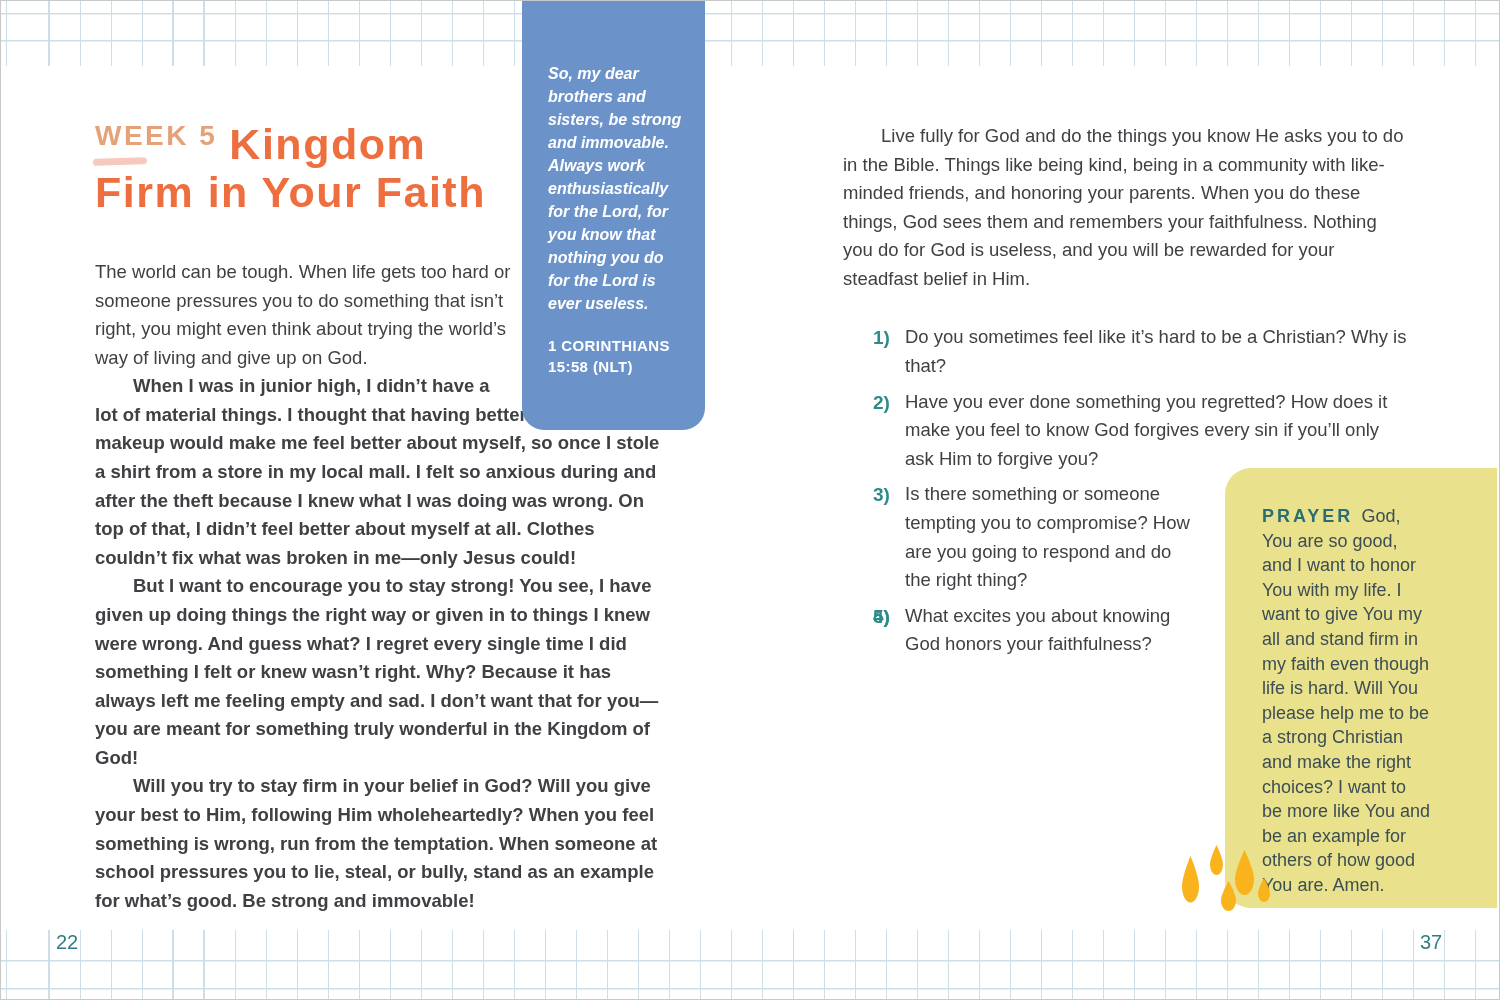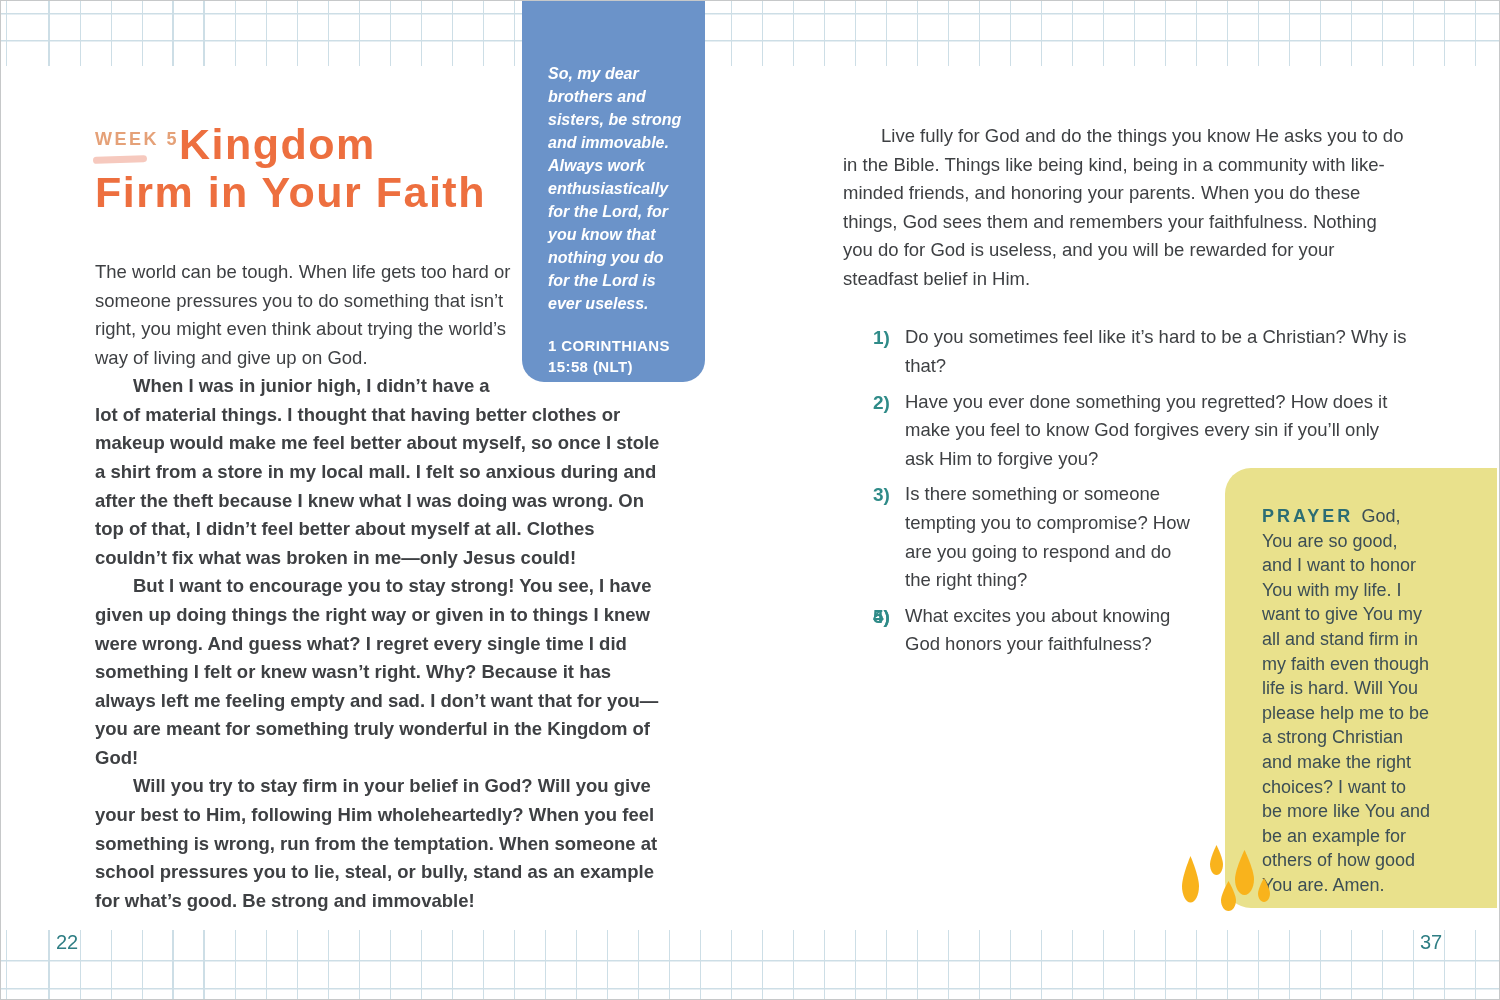--- a/index.html
+++ b/index.html
@@ -39,22 +39,22 @@
     position:absolute;top:931px;font-size:20px;color:#2f7e84;z-index:5;
   }
   .page-number.left{left:56px;}
   .page-number.right{left:1420px;}
 
   
   .title-block{position:absolute;left:95px;top:120px;width:566px;z-index:2;}
   .title-row1{white-space:nowrap;}
   .week-label{
     position:relative;display:inline-block;
-    font-size:18px;font-weight:700;color:#e5a178;letter-spacing:2.5px;
-    vertical-align:14px;
+    font-size:28px;font-weight:700;color:#e5a178;letter-spacing:2.5px;
+    margin-right:12px;vertical-align:14px;
   }
   .swash{
     position:absolute;left:-2px;bottom:-13px;width:54px;height:7px;
     background:#f6c9be;border-radius:4px;transform:rotate(-2deg);
   }
   .big-title{
     font-weight:700;color:#ed6f3f;font-size:43px;line-height:1.12;
     letter-spacing:1.5px;display:inline;
   }
   .title-row2{font-weight:700;color:#ed6f3f;font-size:43px;line-height:1.12;letter-spacing:1.5px;}
@@ -62,21 +62,21 @@
   .left-body{
     position:absolute;left:95px;top:258px;width:566px;z-index:2;
     font-size:18.5px;line-height:1.545;color:#3e4043;
   }
   .left-body p{margin:0;}
   .left-body p.indent{text-indent:38px;font-weight:bold;}
   .verse-float{float:right;width:150px;height:126px;}
 
   
   .verse-card{
-    position:absolute;left:522px;top:0;width:183px;height:382px;
+    position:absolute;left:522px;top:0;width:183px;height:430px;
     background:#6b93c9;border-radius:0 0 22px 22px;box-sizing:border-box;
     padding:62px 20px 14px 26px;z-index:3;color:#ffffff;
   }
   .verse-text{
     font-style:italic;font-weight:700;font-size:16px;line-height:23px;margin:0;
   }
   .verse-ref{
     margin-top:20px;font-weight:700;font-size:15px;line-height:21px;letter-spacing:0.4px;
   }
 

